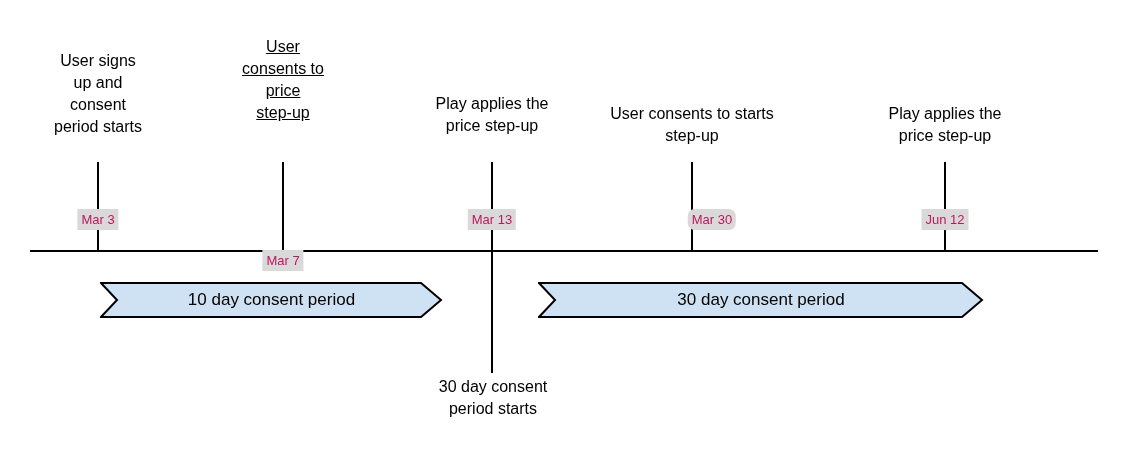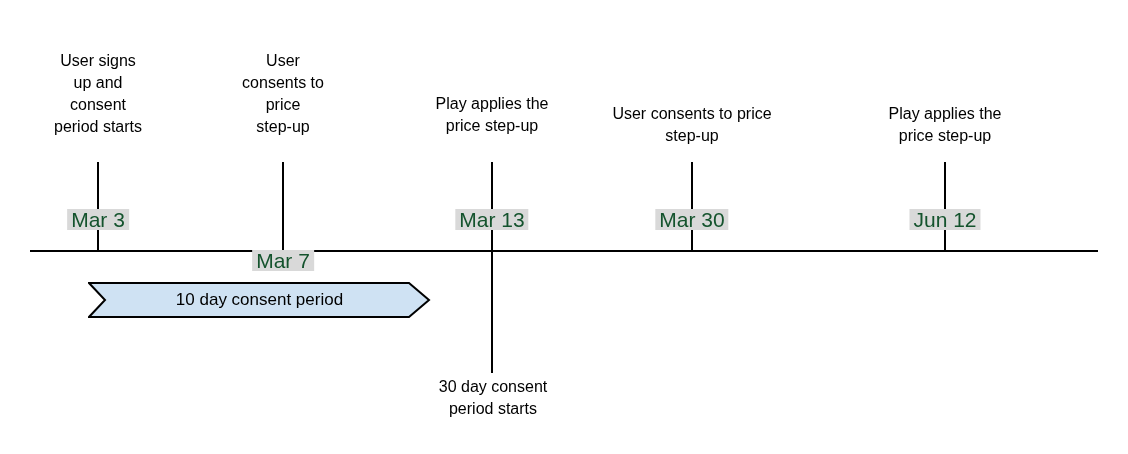--- a/index.html
+++ b/index.html
@@ -41,25 +41,25 @@
     line-height: 22px;
     white-space: pre-line;
     color: #000000;
   }
   
   .date-chip {
     position: absolute;
     top: 209px;
     transform: translateX(-50%);
     background: #d9d9d9;
-    font-size: 21px;
+    font-size: 13px;
     line-height: 21px;
     padding: 0 4px;
     white-space: nowrap;
-    color: #14532d;
+    color: #be185d;
   }
   
   .below-note {
     position: absolute;
     transform: translateX(-50%);
     text-align: center;
     font-size: 16px;
     line-height: 22px;
     white-space: pre-line;
     color: #000000;
@@ -97,46 +97,52 @@
 
   <div class="axis"></div>
 
   <div class="event-label" style="left:98px; top:50px;">User signs
 up and
 consent
 period starts</div>
   <div class="tick tick-up" style="left:97px;"></div>
   <div class="date-chip" style="left:98px;">Mar 3</div>
 
-  <div class="event-label" style="left:283px; top:50px;">User
+  <div class="event-label" style="left:283px; top:36px;text-decoration:underline;">User
 consents to
 price
 step-up</div>
   <div class="tick tick-up" style="left:282px;"></div>
   <div class="date-chip" style="left:283px;margin-top:41px;">Mar 7</div>
 
   <div class="event-label" style="left:492px; top:93px;">Play applies the
 price step-up</div>
   <div class="tick tick-up" style="left:491px;"></div>
   <div class="date-chip" style="left:492px;">Mar 13</div>
   <div class="tick tick-down" style="left:491px;"></div>
   <div class="below-note" style="left:493px; top:376px;">30 day consent
 period starts</div>
 
-  <div class="event-label" style="left:692px; top:103px;">User consents to price
+  <div class="event-label" style="left:692px; top:103px;">User consents to starts
 step-up</div>
   <div class="tick tick-up" style="left:691px;"></div>
-  <div class="date-chip" style="left:692px;">Mar 30</div>
+  <div class="date-chip" style="left:712px;border-radius:7px;">Mar 30</div>
 
   <div class="event-label" style="left:945px; top:103px;">Play applies the
 price step-up</div>
   <div class="tick tick-up" style="left:944px;"></div>
   <div class="date-chip" style="left:945px;">Jun 12</div>
 
-  <div class="banner" style="left:88px; width:343px;">
+  <div class="banner" style="left:100px; width:343px;">
     <svg width="343" height="38" viewBox="0 0 343 38">
       <polygon points="1,2 321,2 341,19 321,36 1,36 17,19" fill="#cfe2f3"></polygon>
     </svg>
     <div class="banner-label">10 day consent period</div>
   </div>
 
+  <div class="banner" style="left:538px; width:446px;">
+    <svg width="446" height="38" viewBox="0 0 446 38">
+      <polygon points="1,2 424,2 444,19 424,36 1,36 17,19" fill="#cfe2f3"></polygon>
+    </svg>
+    <div class="banner-label">30 day consent period</div>
+  </div>
 
 </div>
 
 </body></html>

